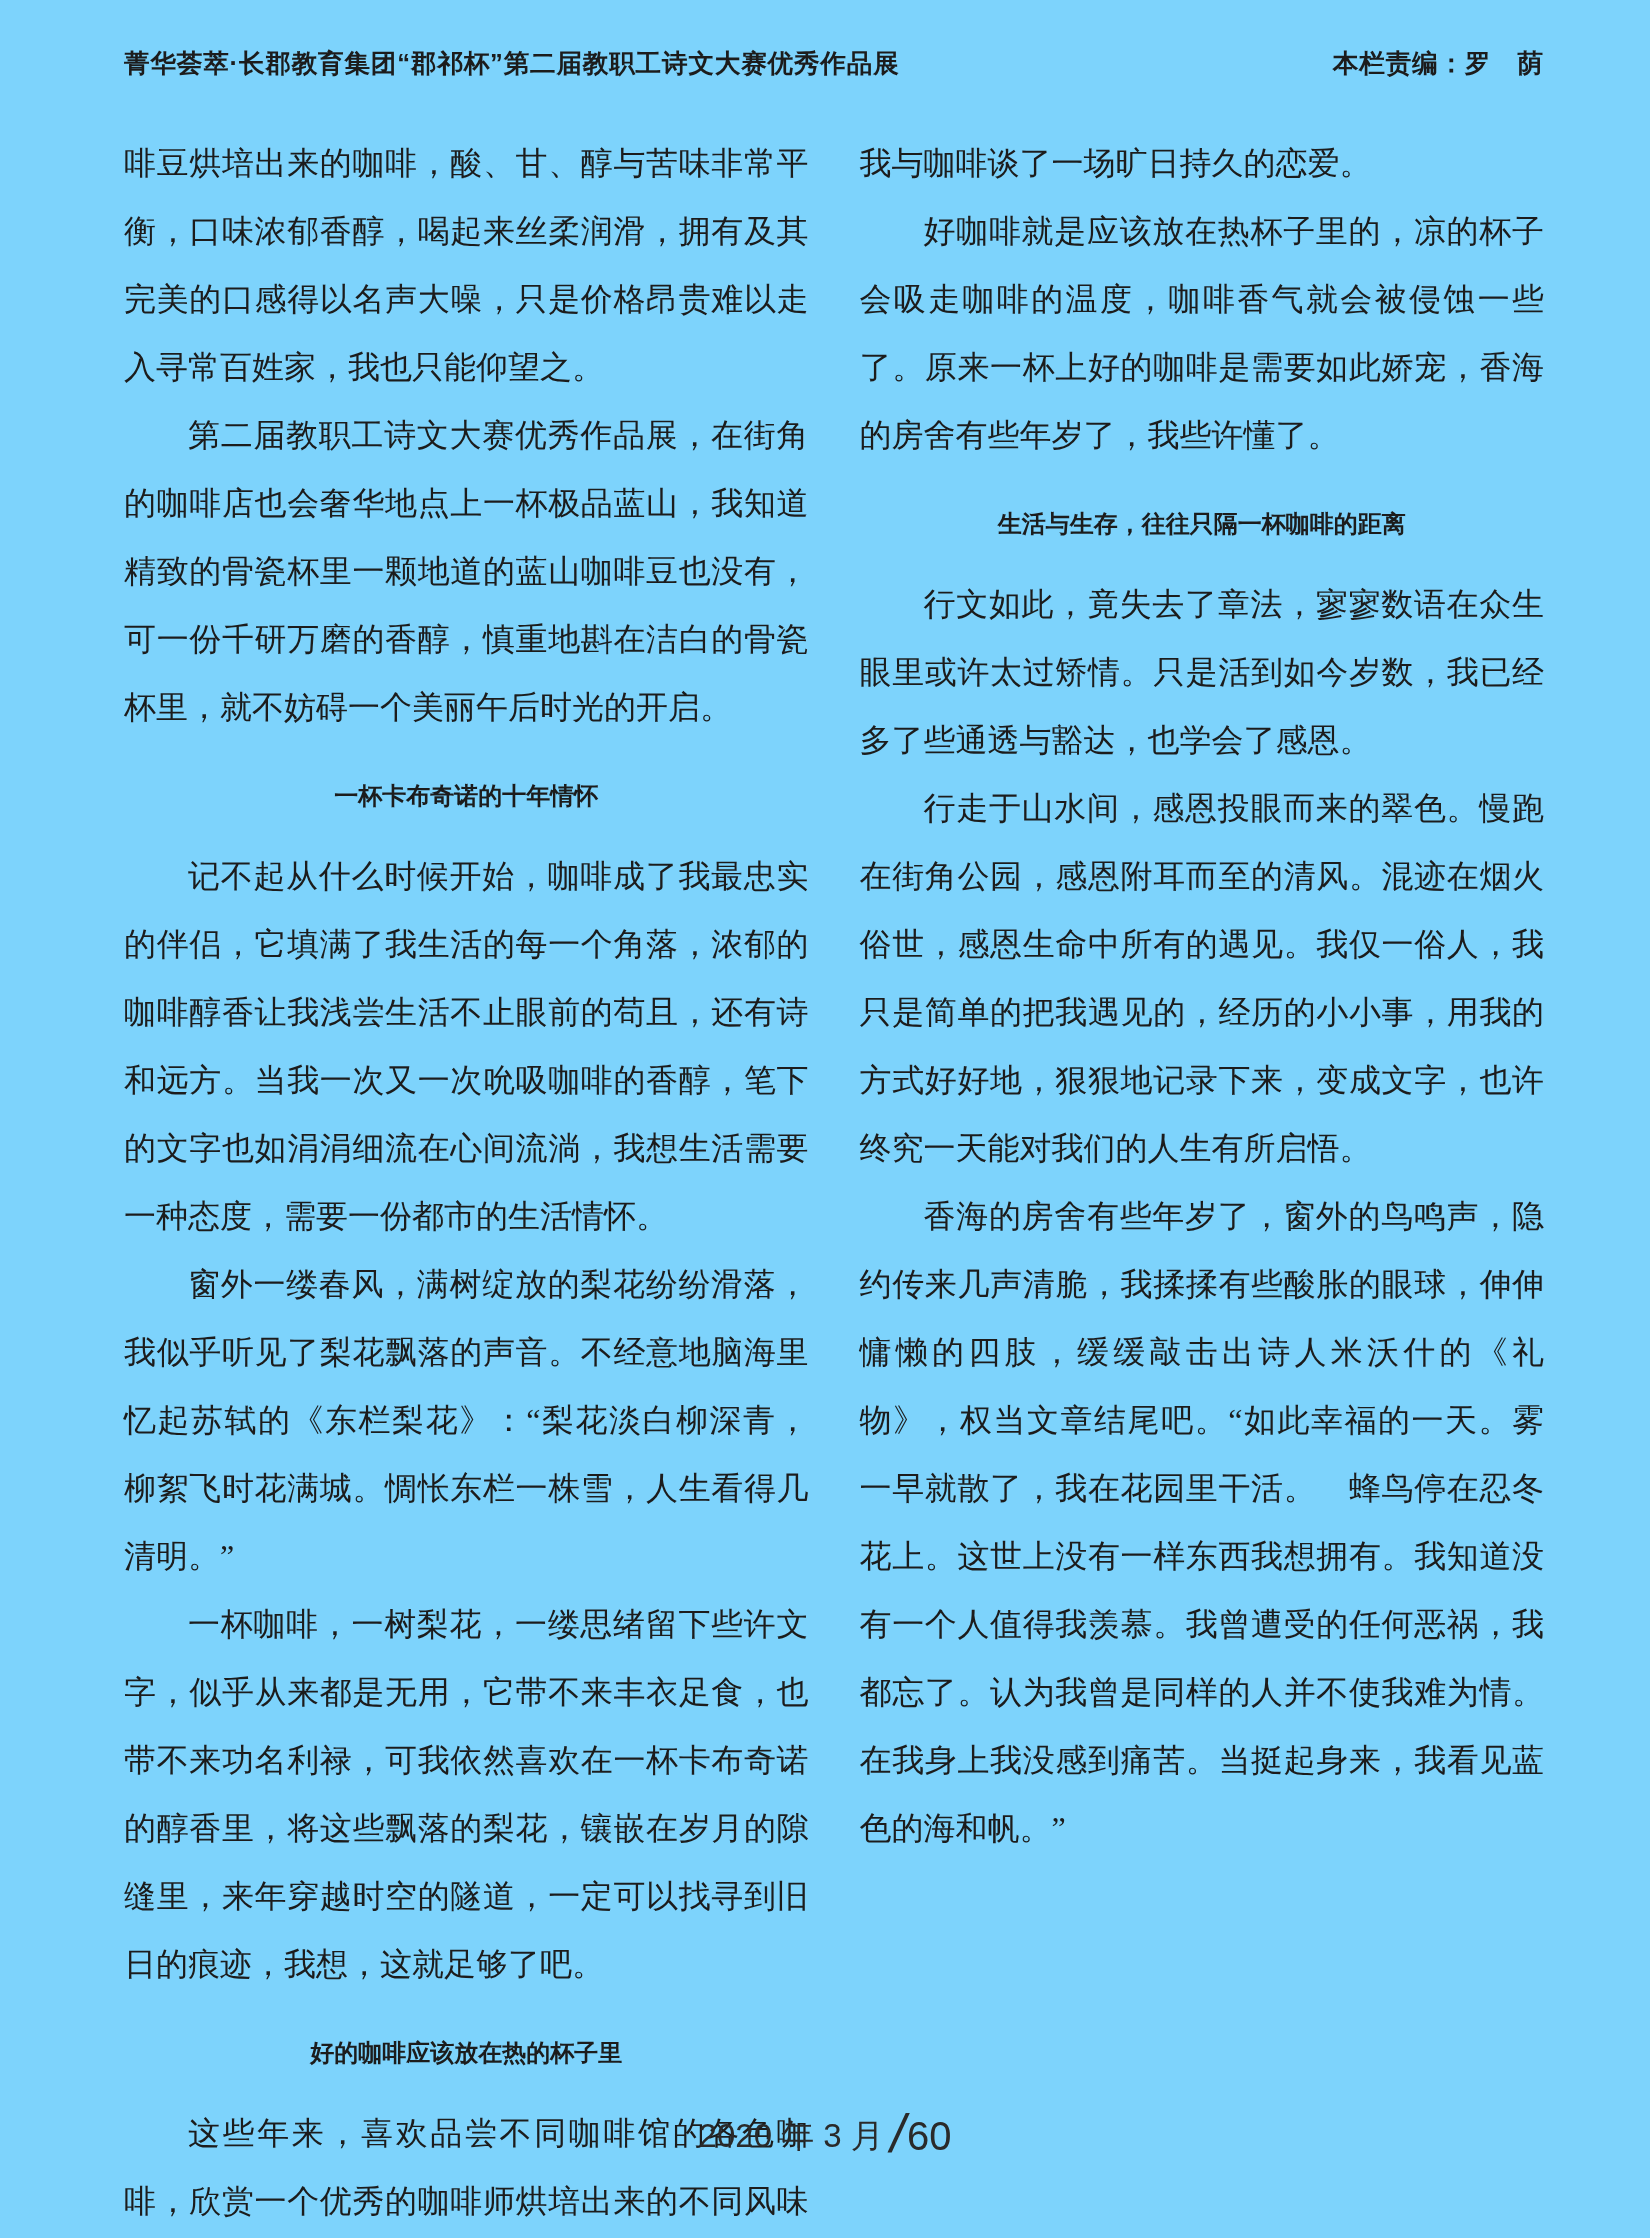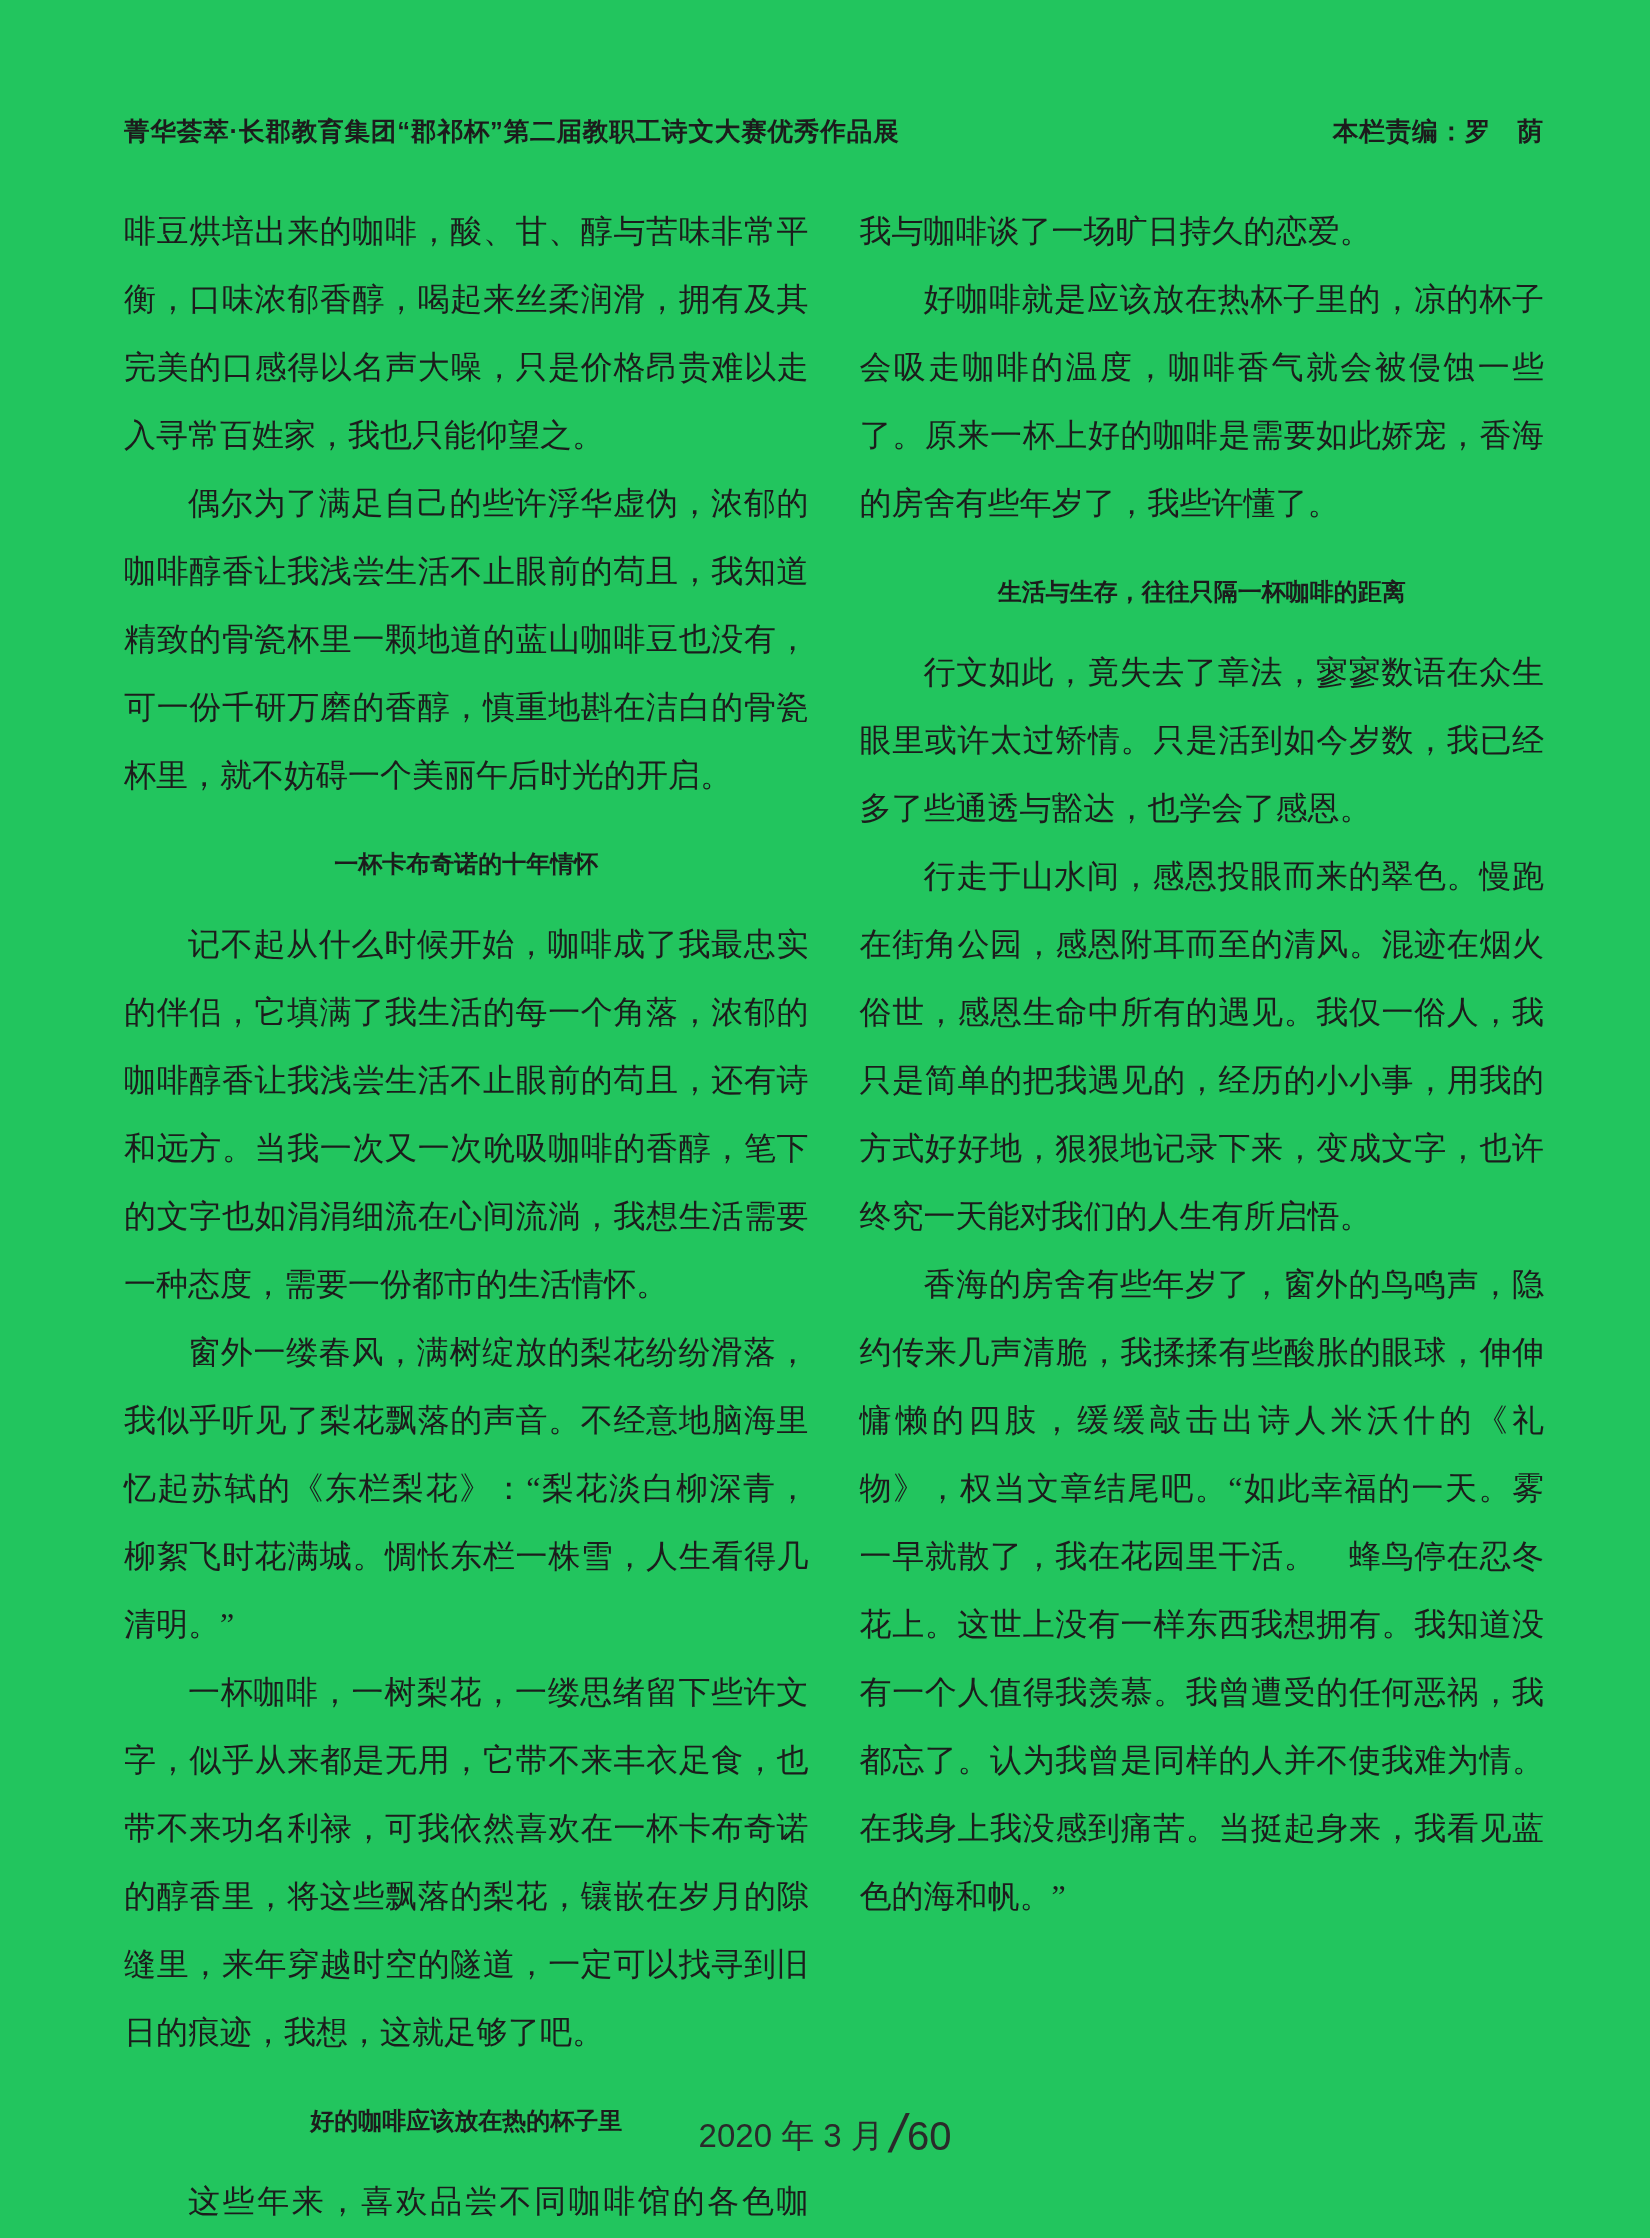--- a/index.html
+++ b/index.html
@@ -1,22 +1,22 @@
 <!DOCTYPE html>
 <html style="font-size:13.2px"><head>
 <meta charset="utf-8">
 <style>
   html, body { margin: 0; padding: 0; background: #ffffff; }
   .page {
     position: relative;
     width: 1650px;
     height: 2239px;
-    background: #22c55e;
+    background: #7dd3fc;
     box-sizing: border-box;
-    padding: 114px 106px 0 124px;
+    padding: 46px 106px 0 124px;
     color: #1c1c1c;
     font-family: "Liberation Serif", "DejaVu Serif", serif;
     overflow: hidden;
   }
   .header {
     display: flex;
     justify-content: space-between;
     align-items: baseline;
     font-family: "Liberation Sans", "DejaVu Sans", sans-serif;
     font-weight: bold;
@@ -72,21 +72,21 @@
 
   <div class="header">
     <span>菁华荟萃·长郡教育集团“郡祁杯”第二届教职工诗文大赛优秀作品展</span>
     <span>本栏责编：罗　荫</span>
   </div>
 
   <div class="columns">
 
     <div class="col">
       <p class="body">啡豆烘培出来的咖啡，酸、甘、醇与苦味非常平衡，口味浓郁香醇，喝起来丝柔润滑，拥有及其完美的口感得以名声大噪，只是价格昂贵难以走入寻常百姓家，我也只能仰望之。</p>
-      <p class="body indent">偶尔为了满足自己的些许浮华虚伪，浓郁的咖啡醇香让我浅尝生活不止眼前的苟且，我知道精致的骨瓷杯里一颗地道的蓝山咖啡豆也没有，可一份千研万磨的香醇，慎重地斟在洁白的骨瓷杯里，就不妨碍一个美丽午后时光的开启。</p>
+      <p class="body indent">第二届教职工诗文大赛优秀作品展，在街角的咖啡店也会奢华地点上一杯极品蓝山，我知道精致的骨瓷杯里一颗地道的蓝山咖啡豆也没有，可一份千研万磨的香醇，慎重地斟在洁白的骨瓷杯里，就不妨碍一个美丽午后时光的开启。</p>
       <h2 class="heading">一杯卡布奇诺的十年情怀</h2>
       <p class="body indent">记不起从什么时候开始，咖啡成了我最忠实的伴侣，它填满了我生活的每一个角落，浓郁的咖啡醇香让我浅尝生活不止眼前的苟且，还有诗和远方。当我一次又一次吮吸咖啡的香醇，笔下的文字也如涓涓细流在心间流淌，我想生活需要一种态度，需要一份都市的生活情怀。</p>
       <p class="body indent">窗外一缕春风，满树绽放的梨花纷纷滑落，我似乎听见了梨花飘落的声音。不经意地脑海里忆起苏轼的《东栏梨花》：“梨花淡白柳深青，柳絮飞时花满城。惆怅东栏一株雪，人生看得几清明。”</p>
       <p class="body indent">一杯咖啡，一树梨花，一缕思绪留下些许文字，似乎从来都是无用，它带不来丰衣足食，也带不来功名利禄，可我依然喜欢在一杯卡布奇诺的醇香里，将这些飘落的梨花，镶嵌在岁月的隙缝里，来年穿越时空的隧道，一定可以找寻到旧日的痕迹，我想，这就足够了吧。</p>
       <h2 class="heading">好的咖啡应该放在热的杯子里</h2>
       <p class="body indent">这些年来，喜欢品尝不同咖啡馆的各色咖啡，欣赏一个优秀的咖啡师烘培出来的不同风味口感的咖啡饮品。咖啡盛放在精致的骨瓷杯里，贪婪地吮吸咖啡的香气，入口的丝滑轻柔温润周身的每一个细胞。</p>
 
     </div>
 
     <div class="col">

